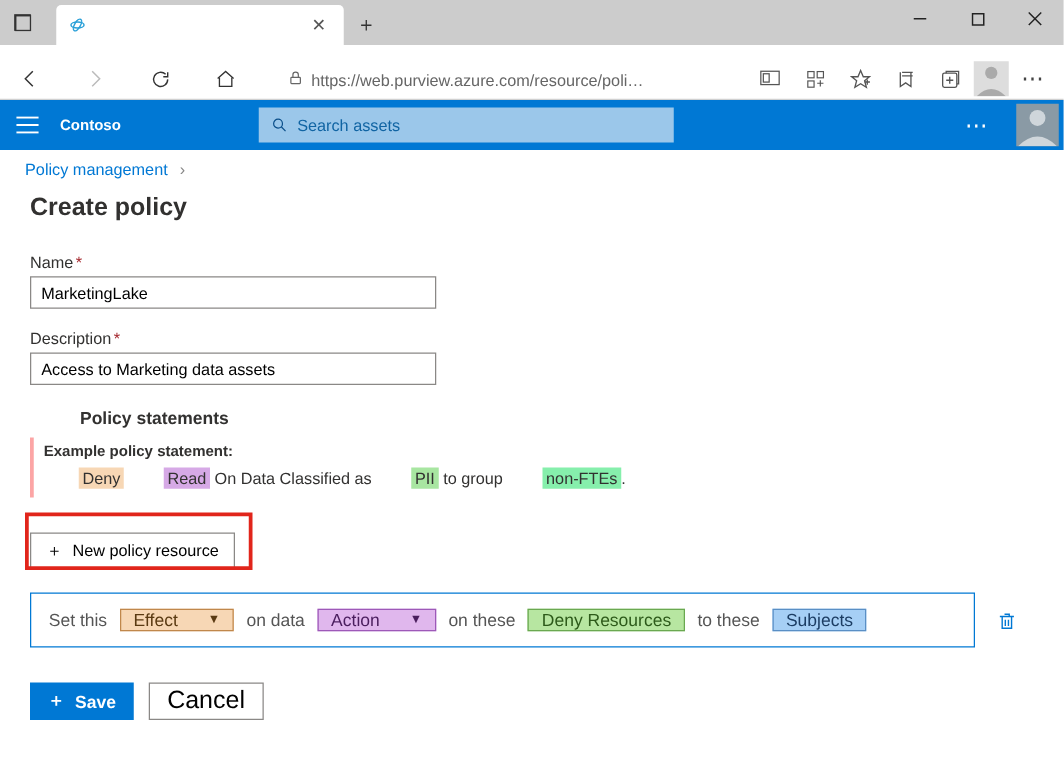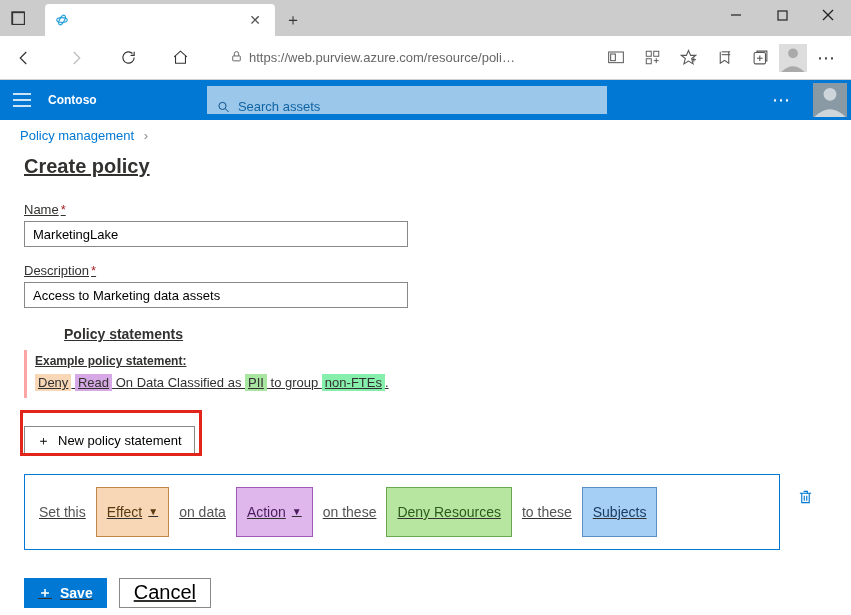--- a/index.html
+++ b/index.html
@@ -10,83 +10,83 @@
   .tab-icon-box { width: 36px; height: 36px; display:flex; align-items:center; justify-content:center; }
   .tab { background: #fff; height: 32px; width: 230px; margin-left: 9px; border-radius: 4px 4px 0 0; display:flex; align-items:center; padding: 0 10px; position:relative; }
   .tab .fav { width:14px; height:14px; margin-right:8px; display:inline-block; }
   .tab .fav svg { width:14px; height:14px; }
   .tab .title { flex:1; font-size:12px; color:#333; white-space:nowrap; overflow:hidden; text-overflow:ellipsis; }
   .tab .close { font-size:14px; color:#555; cursor:pointer; padding:2px 4px;}
   .newtab { width:28px; height:28px; display:flex; align-items:center; justify-content:center; color:#333; font-size:16px; cursor:pointer; margin-left:4px; margin-bottom:2px;}
   .win-controls { position:absolute; right:0; top:0; display:flex; height:30px; }
   .win-controls div { width:46px; display:flex; align-items:center; justify-content:center; color:#222; font-size:12px; cursor:pointer; }
 
-  .toolbar { height: 44px; background:#fff; border-bottom:1px solid #d0d0d0; display:flex; align-items:center; padding:0 8px; gap:20px;}
+  .toolbar { height: 44px; background:#fff; border-bottom:1px solid #d0d0d0; display:flex; align-items:flex-end; padding:0 8px; gap:20px;}
   .tool-btn { width:32px; height:32px; display:flex; align-items:center; justify-content:center; color:#333; border-radius:4px; cursor:pointer; }
   .tool-btn.disabled { color:#bbb; cursor:default;}
   .url-bar { flex:1; height:30px; display:flex; align-items:center; padding:0 8px; gap:6px; color:#666; font-size:13px; margin:0 6px;}
   .url-bar .lock { color:#666; }
   .url-text { white-space:nowrap; overflow:hidden; text-overflow:ellipsis; }
   .right-icons { display:flex; align-items:center; gap:2px; }
   .right-icons .tool-btn { width:34px; }
   .avatar-chrome { width:28px; height:28px; background:#ddd; display:flex; align-items:flex-end; justify-content:center; }
   .avatar-chrome svg { width:28px; height:28px; }
 
   
   .app-header { height:40px; background:#0078d4; display:flex; align-items:center; color:#fff; }
   .hamburger { width:44px; height:40px; display:flex; align-items:center; justify-content:center; cursor:pointer; }
   .brand { font-size:12px; font-weight:600; margin-left:4px; }
-  .search-wrap { margin-left:110px; height:28px; width:400px; background:#9bc7ea; display:flex; align-items:flex-end; padding:0 10px; cursor:text; }
+  .search-wrap { margin-left:110px; height:28px; width:332px; background:#9bc7ea; display:flex; align-items:center; padding:0 10px; cursor:text; }
   .search-wrap svg { width:14px; height:14px; margin-right:8px; fill:#0b4f8a; }
   .search-wrap input { background:transparent; border:none; outline:none; font-size:13px; color:#0b4f8a; width:100%; }
   .search-wrap input::placeholder { color:#1064a3; }
   .app-header-right { margin-left:auto; display:flex; align-items:center; gap:6px; padding-right:4px;}
   .dots { color:#fff; cursor:pointer; padding:8px 10px; font-size:18px; line-height:1; letter-spacing:1px;}
   .avatar-app { width:34px; height:34px; background:#8a9aa5; display:flex; align-items:flex-end; justify-content:center; margin-left:6px;}
   .avatar-app svg { width:34px; height:34px; }
 
   
   .breadcrumb { padding:8px 20px; font-size:13px; }
   .breadcrumb a { color:#0078d4; text-decoration:none; cursor:pointer;}
   .breadcrumb .chev { color:#888; margin-left:6px; }
 
   
   .content { padding: 4px 24px; color:#323130; }
   h1 { font-size:20px; font-weight:600; margin-bottom:24px; }
   .field { margin-bottom:16px; }
   .field-label { font-size:13px; margin-bottom:4px; display:block; }
   .req { color:#a4262c; margin-left:2px;}
-  .text-input { width:384px; height:26px; border:1px solid #8a8886; font-size:13px; padding:0 8px; }
+  .text-input { width:325px; height:26px; border:1px solid #8a8886; font-size:13px; padding:0 8px; }
   .section-label { font-size:14px; font-weight:600; margin-top:18px; margin-bottom:8px;margin-left:40px;}
   .example-box { border-left:3px solid #fca5a5; padding:2px 8px 4px 8px; font-size:13px; line-height:1.6;}
   .example-title { font-weight:600; font-size:12px; margin-bottom:2px; }
-  .hl { padding:1px 3px; }
+  .hl { padding:1px 3px;margin-left:28px; }
   .hl-deny { background:#F7D7B5; }
   .hl-read { background:#D6A9E6; }
   .hl-pii  { background:#A8E6A1; }
   .hl-nfte { background:#86efac; }
 
   .new-stmt-row { margin-top:28px; }
   .new-stmt-btn { border:1px solid #8a8886; background:#fff; height:30px; padding:0 12px; font-size:13px; display:inline-flex; align-items:center; gap:8px; cursor:pointer; }
   .highlight-box { position:absolute; border:3px solid #e1251b; pointer-events:none; }
 
   .stmt-editor { margin-top:18px; border:1px solid #0078d4; padding:12px 14px; display:flex; align-items:center; gap:10px; font-size:14px; color:#555; position:relative; width:756px;}
-  .chip { padding:16px 10px; border:1px solid; display:inline-flex; align-items:center; gap:6px; cursor:pointer; font-size:14px;}
+  .chip { padding:0 10px; border:1px solid; display:inline-flex; align-items:center; gap:24px; cursor:pointer; font-size:14px;}
   .chip .caret { font-size:10px; }
   .chip-effect { background:#F7D7B5; border-color:#c0874b; color:#5a3a12;}
   .chip-action { background:#E0B7ED; border-color:#9d59b8; color:#4a1e5e;}
   .chip-data   { background:#B7E6A1; border-color:#6aa850; color:#2d5a1a;}
   .chip-subj   { background:#A6CFF5; border-color:#5a8fc5; color:#1c3d63;}
   .trash { position:absolute; right:-34px; top:14px; color:#0078d4; cursor:pointer;}
 
   .footer { margin-top:28px; display:flex; gap:12px; }
   .btn-primary { background:#0078d4; color:#fff; border:none; height:30px; padding:0 14px; font-size:14px; font-weight:600; display:inline-flex; align-items:center; gap:8px; cursor:pointer;}
   .btn-secondary { background:#fff; border:1px solid #8a8886; height:30px; padding:0 14px; font-size:20px; cursor:pointer;}
 
-  .rel { position:relative;text-decoration:underline; }
+  .rel { position:relative; }
 </style>
 </head>
 <body>
 
 <div class="titlebar">
   <div class="tab-icon-box">
     <svg width="14" height="14" viewBox="0 0 14 14">
         <rect x="1" y="1" width="12" height="12" fill="none" stroke="#333" stroke-width="1.3"></rect>
         <rect x="3.5" y="3.5" width="12" height="12" fill="#ccc" stroke="#333" stroke-width="1.3" transform="translate(-2,-2)"></rect>
       </svg>
@@ -250,21 +250,21 @@
     <div class="example-title">Example policy statement:</div>
     <div>
       <span class="hl hl-deny">Deny</span>
       <span class="hl hl-read">Read</span><span> On Data Classified as </span><span class="hl hl-pii">PII</span><span> to group </span><span class="hl hl-nfte">non-FTEs</span><span>.</span>
     </div>
   </div>
 
   <div class="new-stmt-row rel">
     <button class="new-stmt-btn">
       <span>＋</span>
-      <span>New policy statement</span>
+      <span>New policy resource</span>
     </button>
     <div class="highlight-box" style="left:-4px; top:-16px; width:182px; height:46px;"></div>
   </div>
 
   <div class="stmt-editor">
     <span>Set this</span>
     <span class="chip chip-effect">
         <span>Effect</span>
         <span class="caret">▼</span>
       </span>

